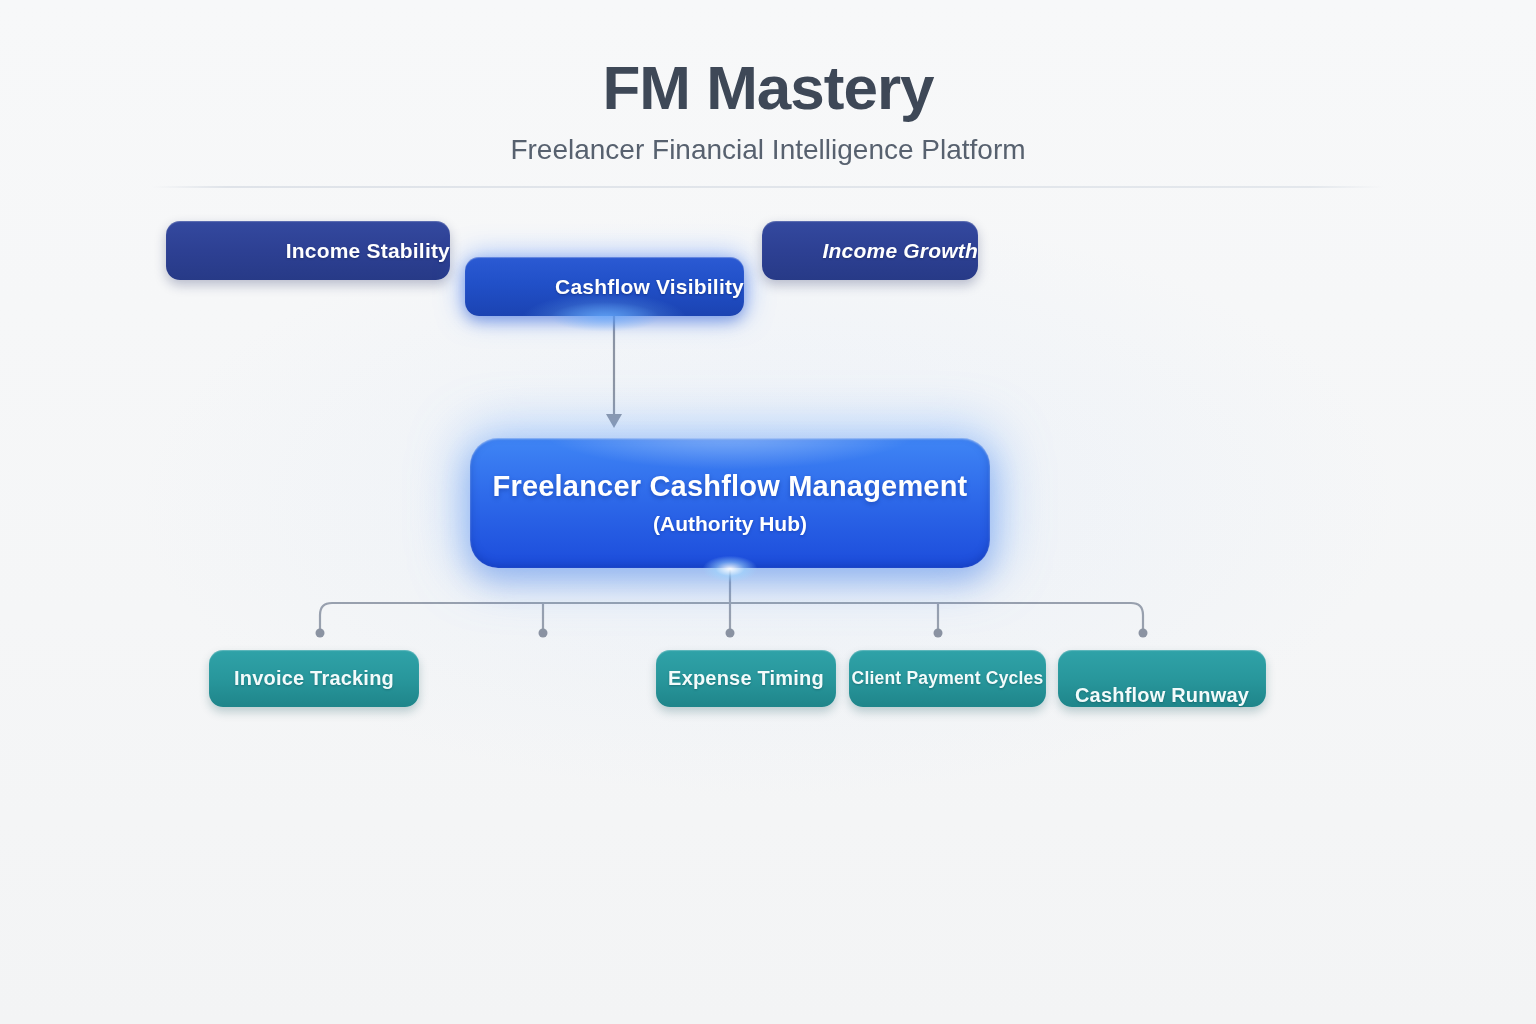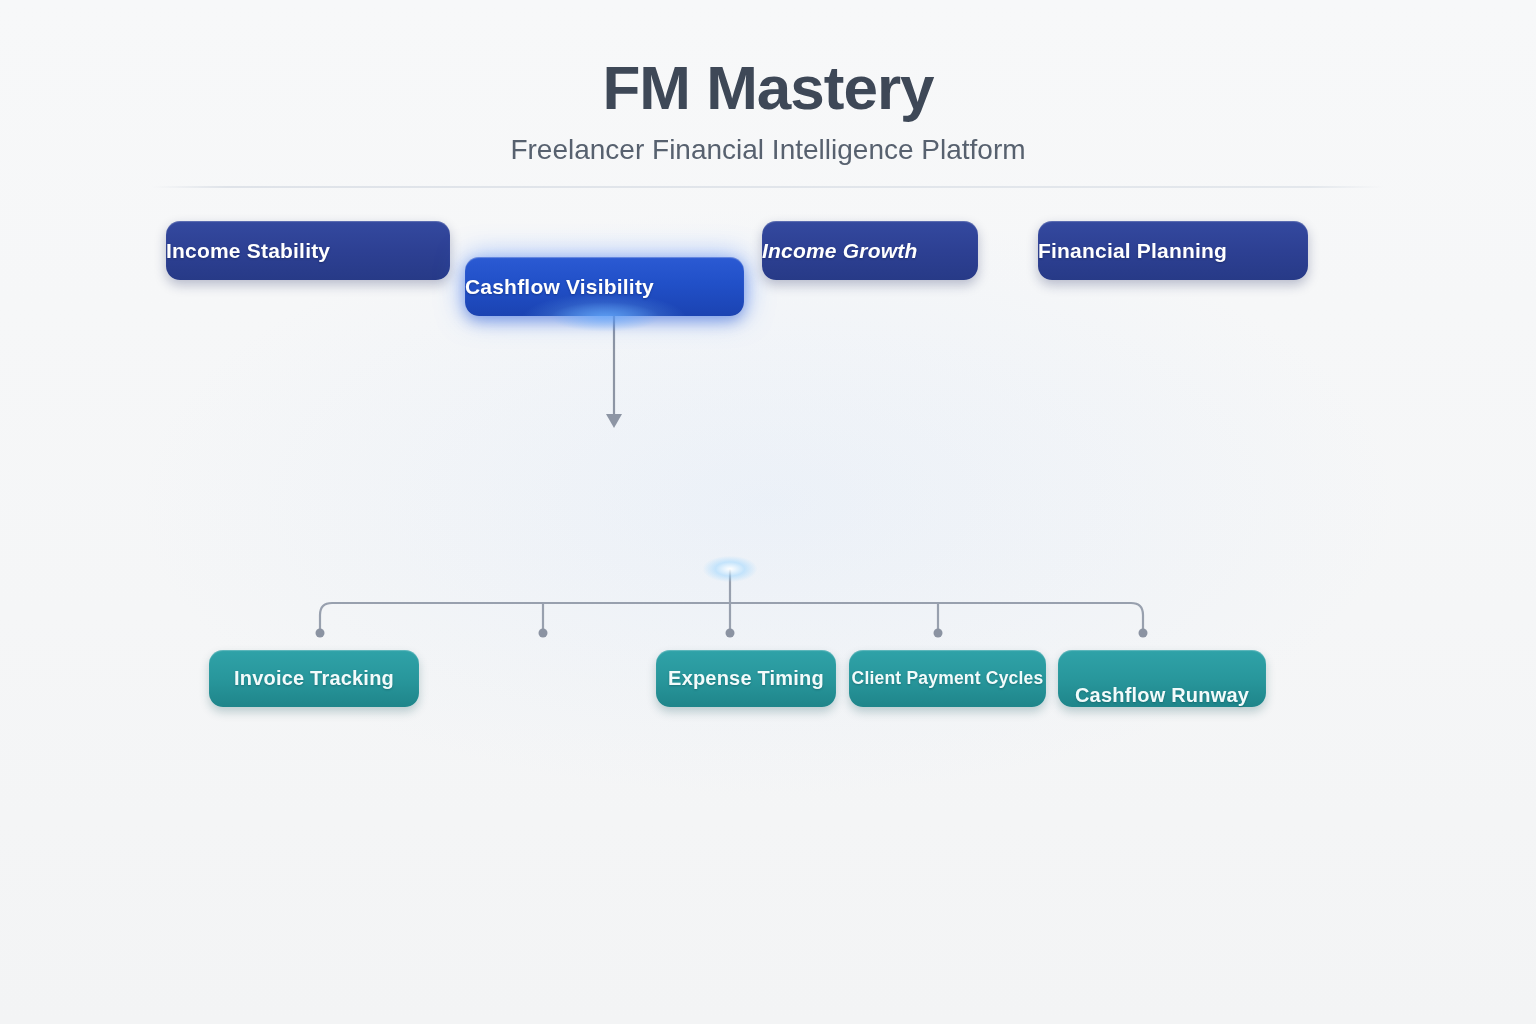--- a/index.html
+++ b/index.html
@@ -41,21 +41,21 @@
     width: 1232px; height: 2px;
     background: linear-gradient(90deg, rgba(223,227,233,0) 0%, #dfe3e9 6%, #e3e7ec 94%, rgba(223,227,233,0) 100%);
   }
 
   
   .pillar {
     position: absolute;
     top: 221px;
     height: 59px;
     border-radius: 14px;
-    display: flex; align-items: center; justify-content: flex-start;
+    display: flex; align-items: center; justify-content: flex-end;
     background: linear-gradient(180deg, #34499f 0%, #2d4093 50%, #273a87 100%);
     box-shadow: 0 5px 12px rgba(25,35,90,0.28), inset 0 1px 1px rgba(255,255,255,0.22);
     color: #ffffff;
     font-size: 21px;
     font-weight: 700;
     letter-spacing: 0.2px;
     text-shadow: 0 1px 2px rgba(10,20,60,0.35);
   }
   .pillar.p1 { left: 166px; width: 284px; }
   .pillar.p2 { left: 465px; width: 279px; }
@@ -183,24 +183,25 @@
 
   <div class="pillar p1">
     <span>Income Stability</span>
   </div>
   <div class="pillar p2 highlight">
     <span>Cashflow Visibility</span>
   </div>
   <div class="pillar p3">
     <span>Income Growth</span>
   </div>
-  <div class="pillar p4">
-    <span>Financial Planning</span>
-  </div>
-
+
+  <div class="hub">
+    <div class="hub-title">Freelancer Cashflow Management</div>
+    <div class="hub-sub">(Authority Hub)</div>
+  </div>
   <div class="hub-flare"></div>
 
   <div class="leaf l1">
     <span>Invoice Tracking</span>
   </div>
   <div class="leaf l3">
     <span>Expense Timing</span>
   </div>
   <div class="leaf l4">
     <span>Client Payment Cycles</span>

